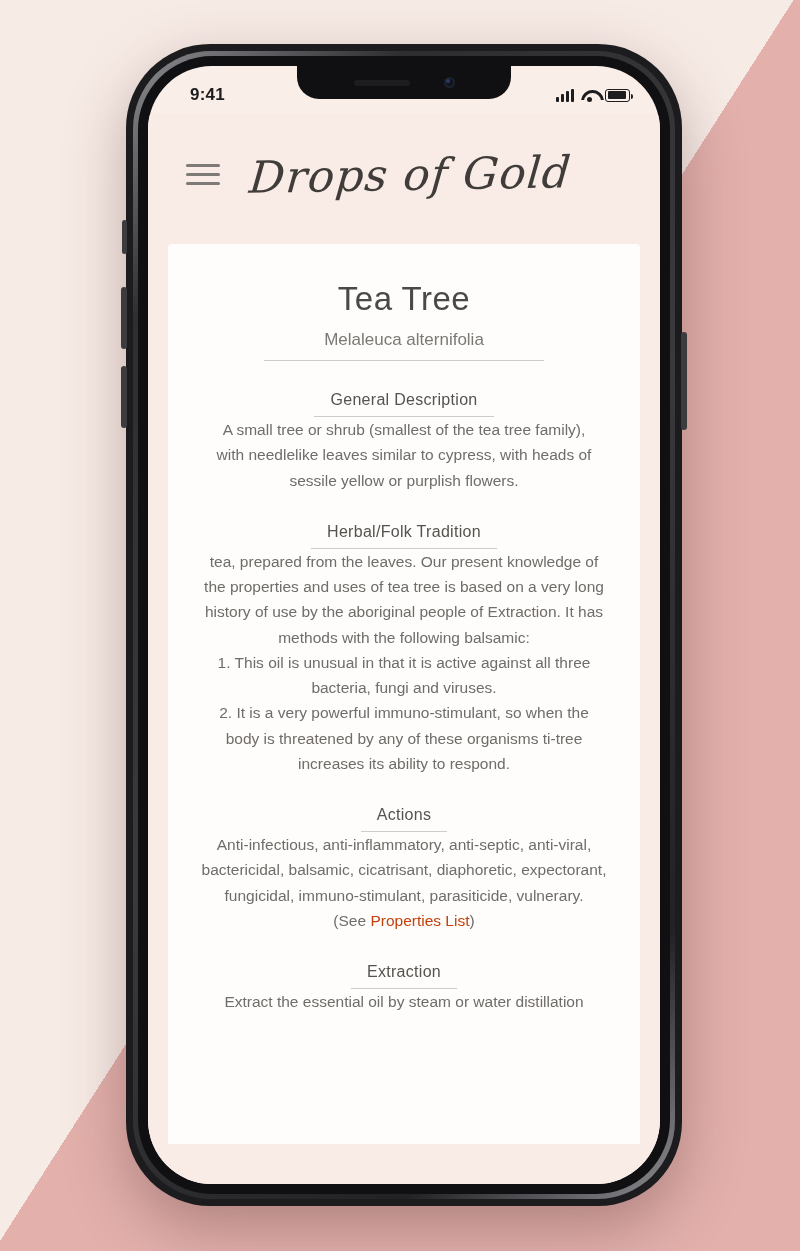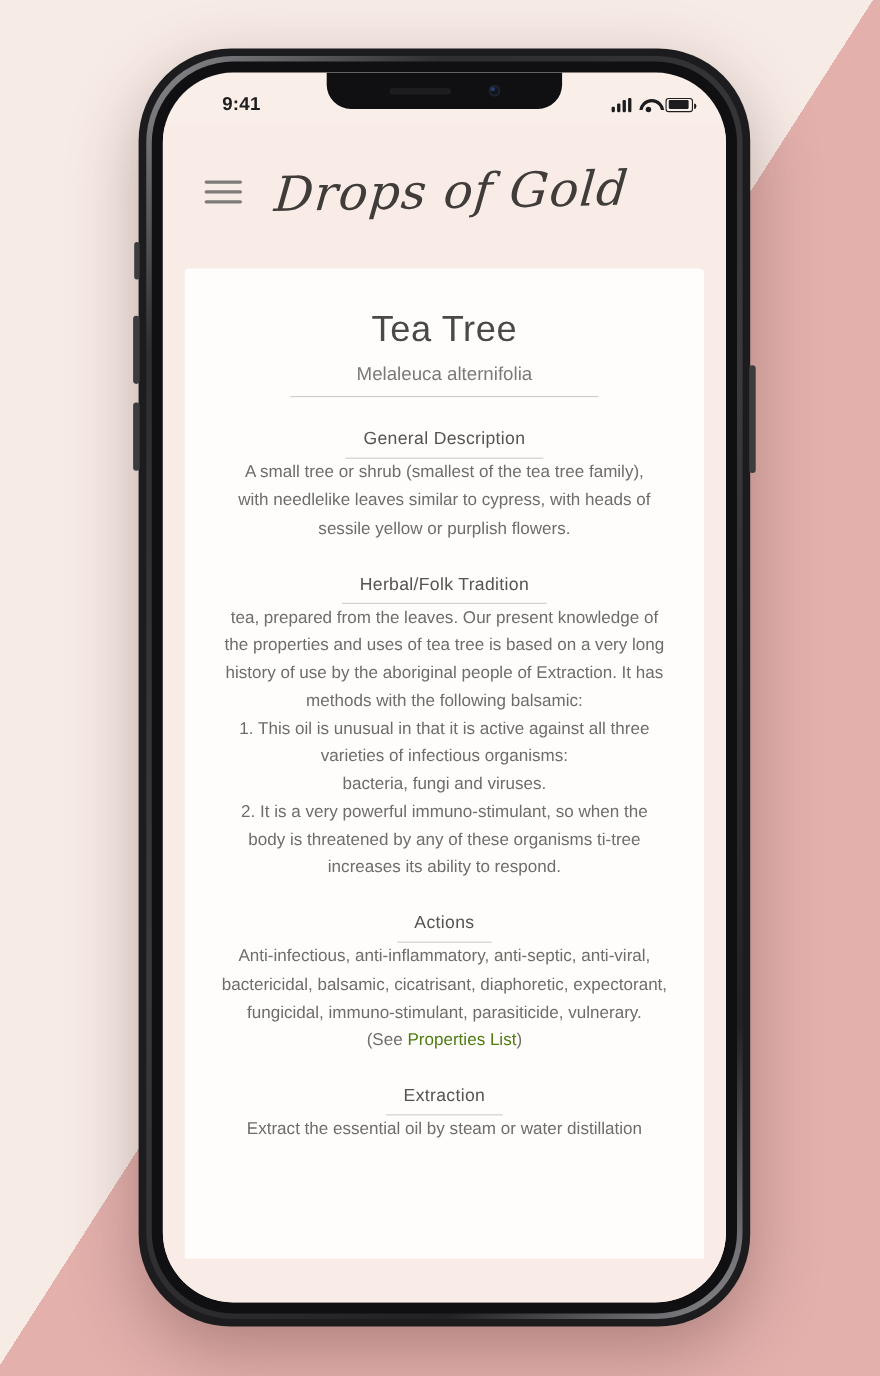--- a/index.html
+++ b/index.html
@@ -103,21 +103,21 @@
     display: block;
     width: 4px; height: 4px;
     margin: 2px 0 0 2px;
     border-radius: 50%;
     background: #2a3b6b;
   }
 
   
   .statusbar {
     position: absolute;
-    top: 0; left: 16px; right: 0;
+    top: 0; left: 4px; right: 0;
     height: 48px;
     display: flex;
     align-items: center;
     justify-content: space-between;
     padding: 10px 30px 0 38px;
     color: #1d1d1f;
     font-size: 17px;
     font-weight: bold;
     letter-spacing: .2px;
     z-index: 7;
@@ -239,21 +239,21 @@
     border-bottom: 1px solid #cfcbc7;
     letter-spacing: .3px;
   }
   .body {
     font-size: 15.5px;
     line-height: 1.63;
     color: #6f6c69;
     padding: 0 6px;
   }
   .body .line { display: block; }
-  .link { color: #4d7c0f; cursor: pointer; }
+  .link { color: #c2410c; cursor: pointer; }
 </style>
 </head>
 <body>
 
 <div class="scene">
   <div class="wedge"></div>
 
   <div class="phone">
     <div class="btn-side btn-mute"></div>
     <div class="btn-side btn-volup"></div>
@@ -313,21 +313,20 @@
 
               
               <div class="section">
                 <div class="section-heading">Herbal/Folk Tradition</div>
                 <div class="body">
                   <span class="line">tea, prepared from the leaves. Our present knowledge of</span>
                   <span class="line">the properties and uses of tea tree is based on a very long</span>
                   <span class="line">history of use by the aboriginal people of Extraction. It has</span>
                   <span class="line">methods with the following balsamic:</span>
                   <span class="line">1. This oil is unusual in that it is active against all three</span>
-                  <span class="line">varieties of infectious organisms:</span>
                   <span class="line">bacteria, fungi and viruses.</span>
                   <span class="line">2. It is a very powerful immuno-stimulant, so when the</span>
                   <span class="line">body is threatened by any of these organisms ti-tree</span>
                   <span class="line">increases its ability to respond.</span>
                 </div>
               </div>
 
               
               <div class="section">
                 <div class="section-heading">Actions</div>

